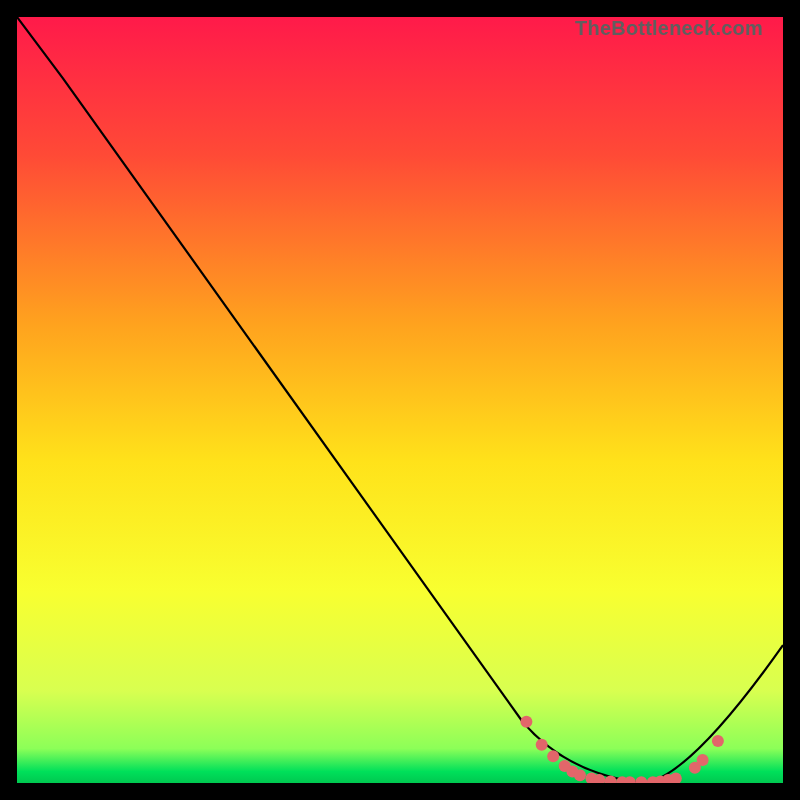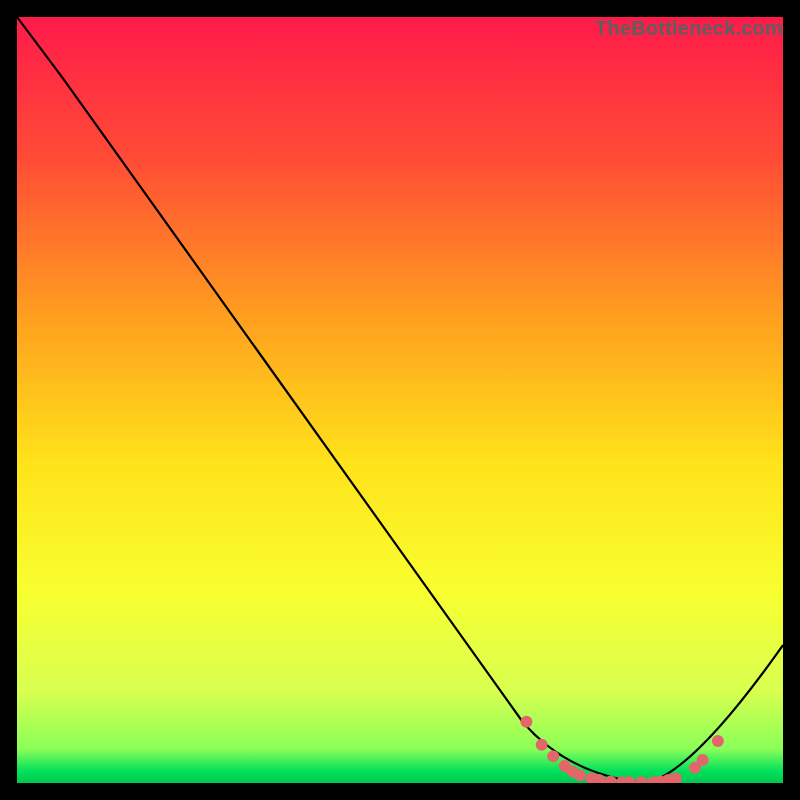--- a/index.html
+++ b/index.html
@@ -15,21 +15,21 @@
     position: absolute;
     left: 17px;
     top: 17px;
     width: 766px;
     height: 766px;
     background: #000;
   }
   .watermark {
     position: absolute;
     top: 0px;
-    right: 0;
+    right: 20px;
     font-size: 20px;
     font-weight: 600;
     color: #5f5f5f;
     letter-spacing: 0.2px;
   }
   svg {
     position: absolute;
     left: 0;
     top: 0;
   }

